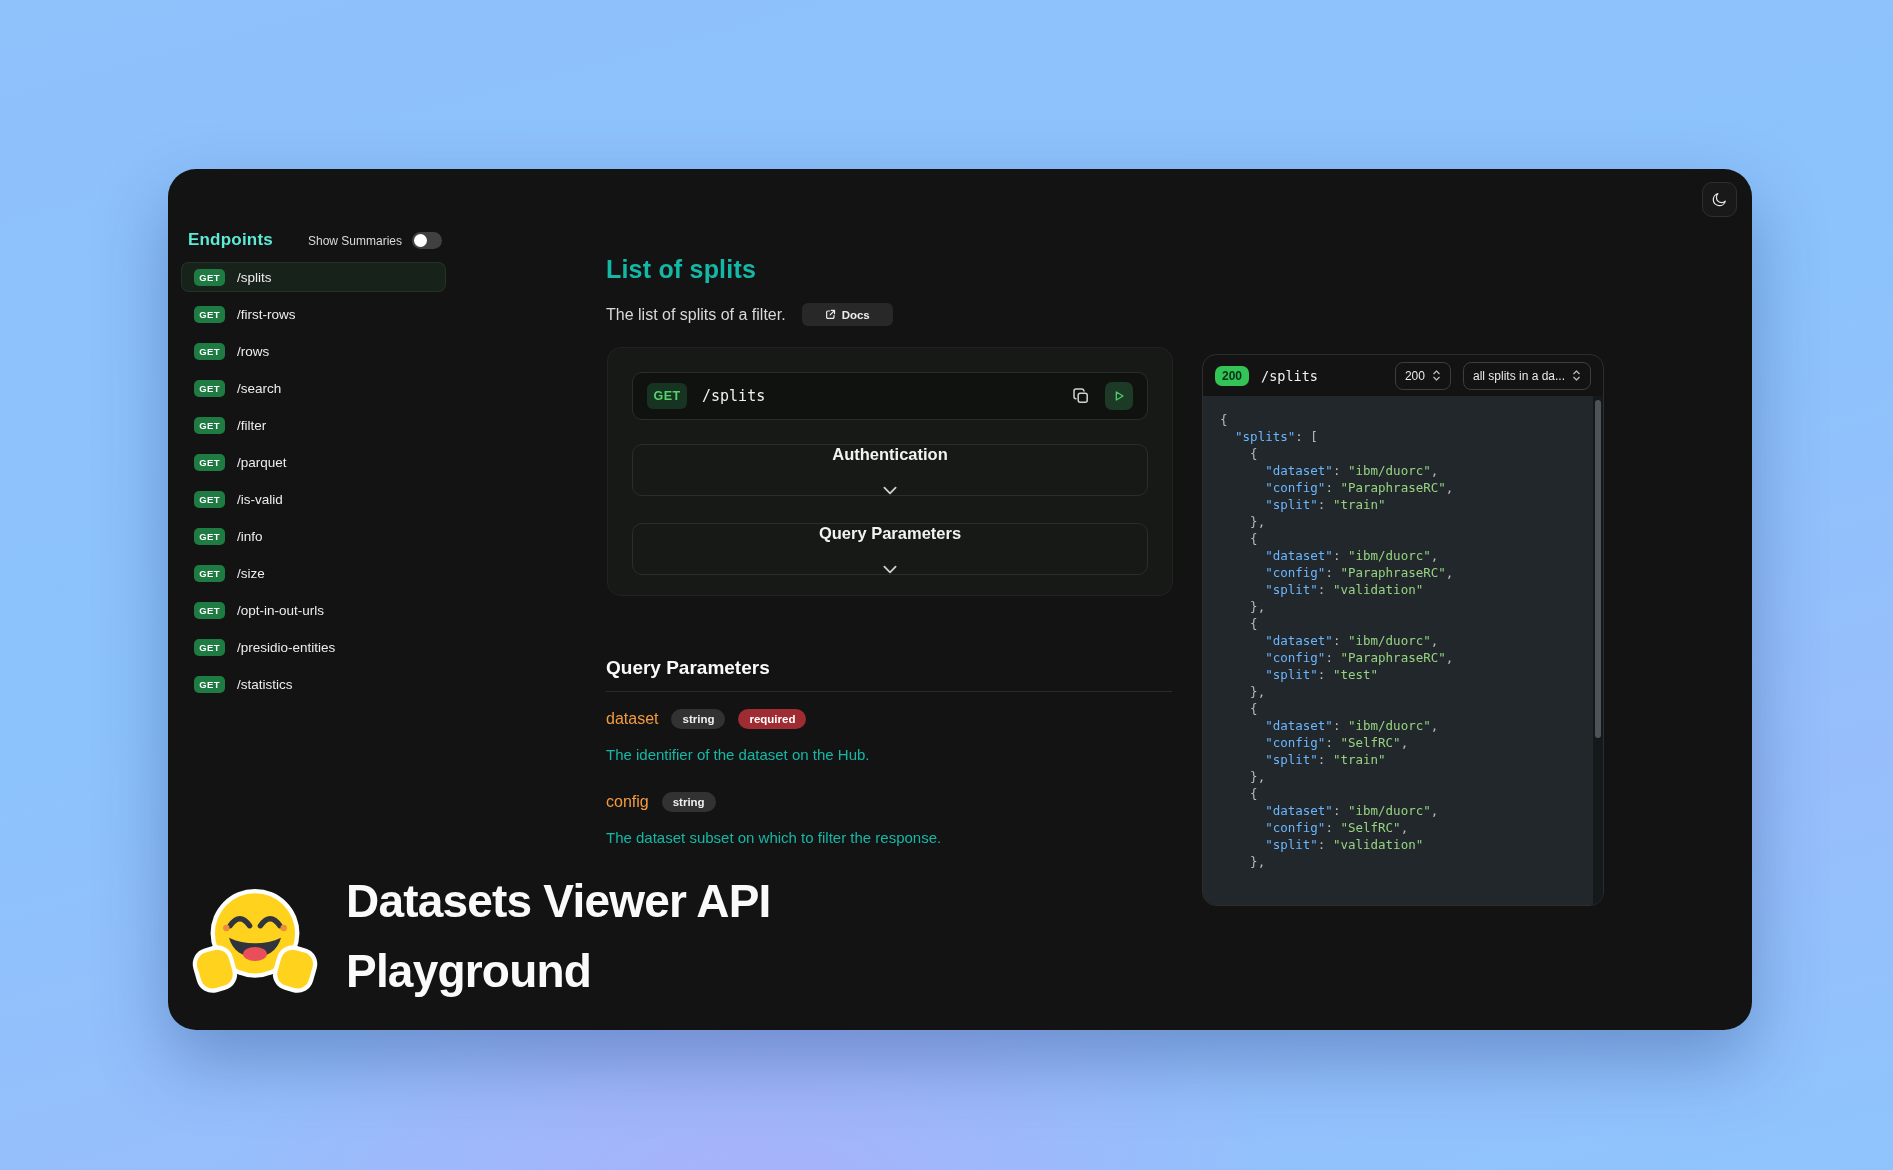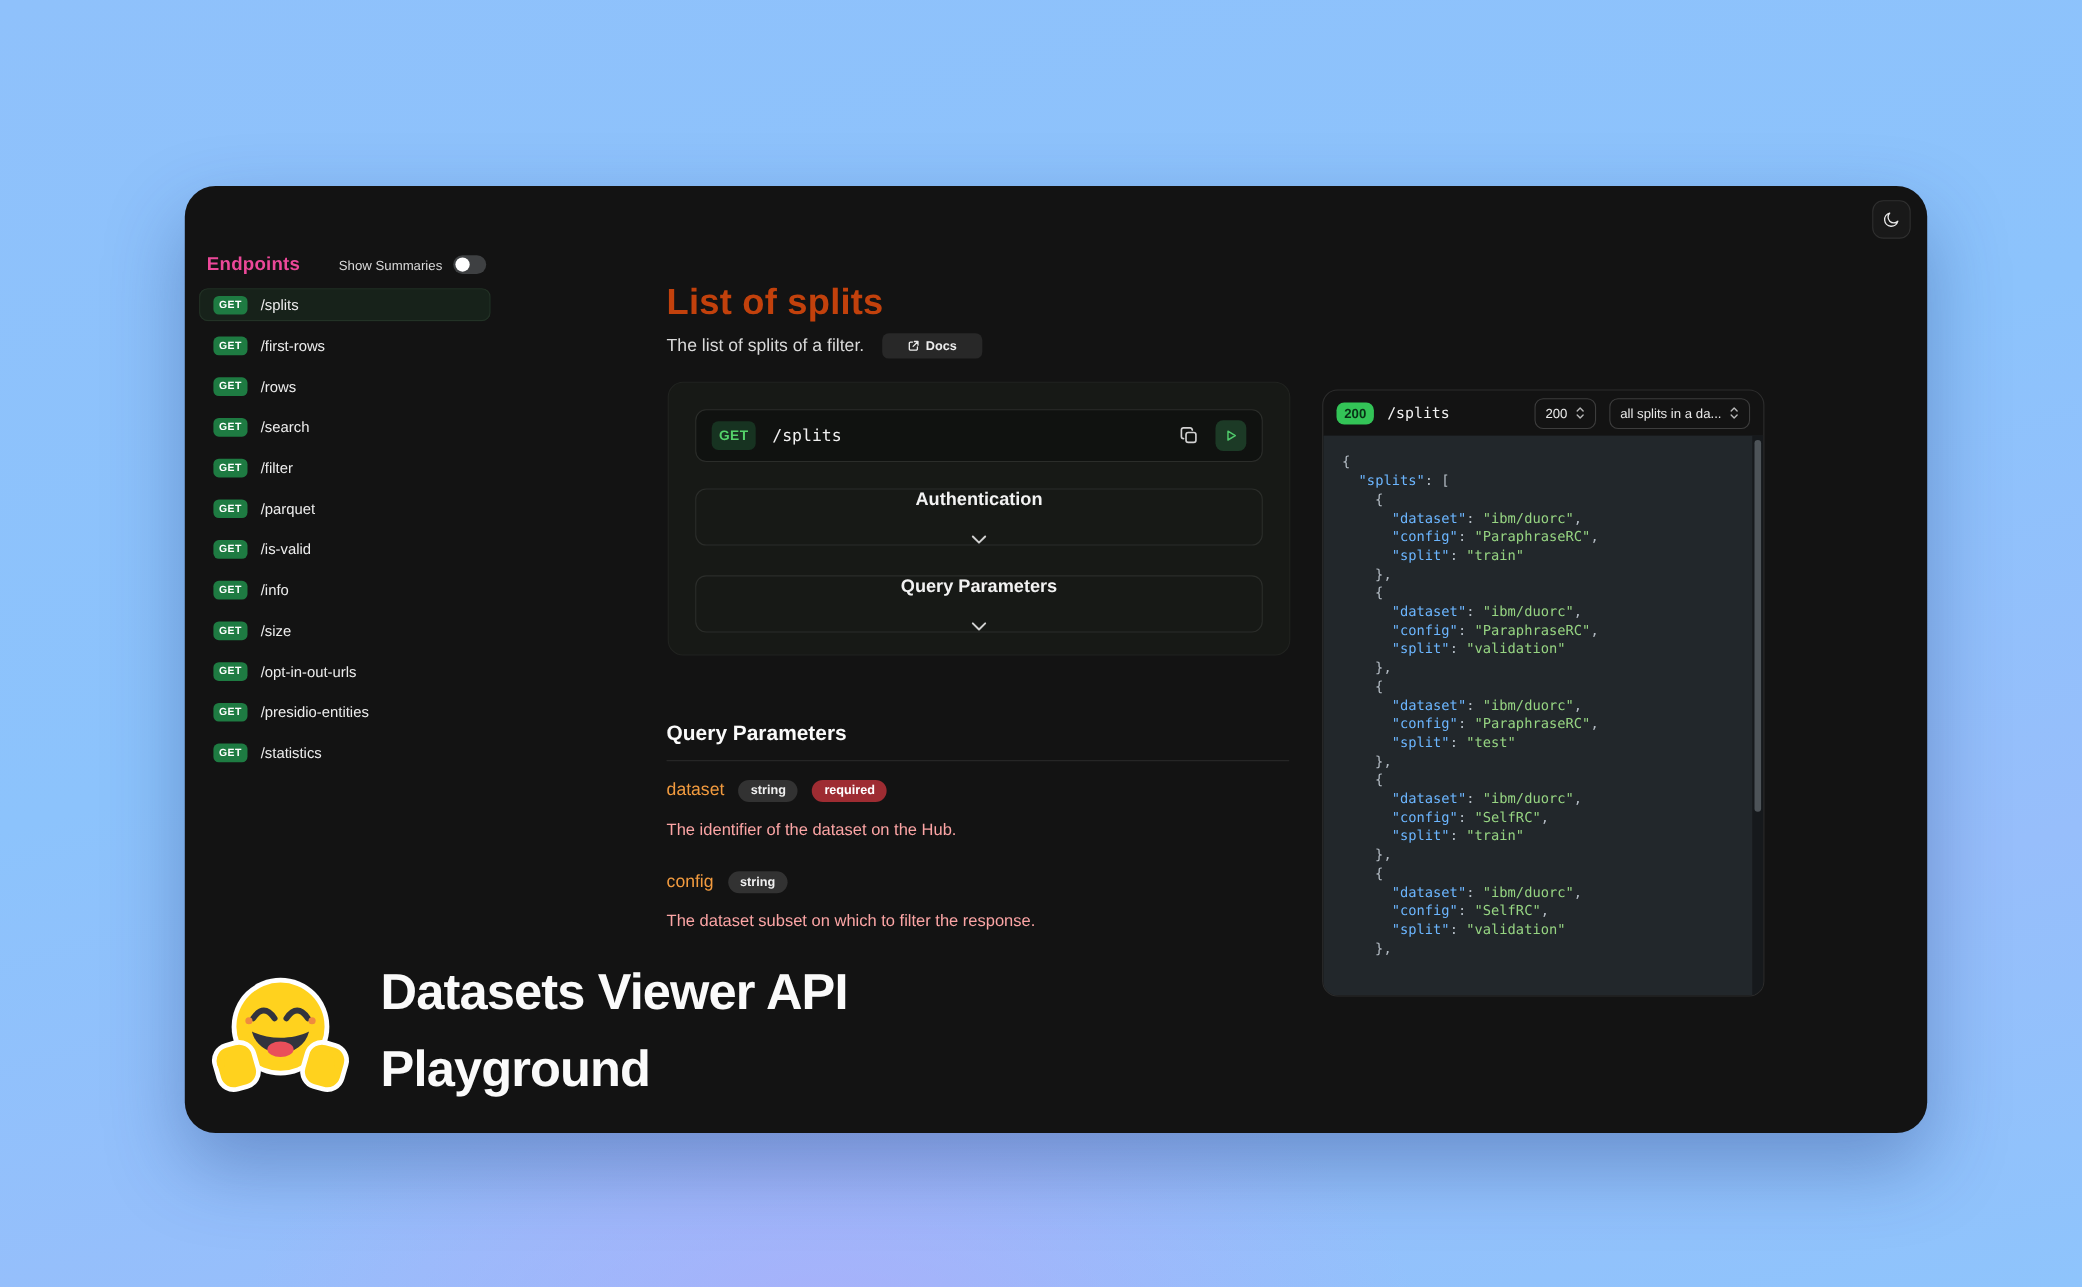--- a/index.html
+++ b/index.html
@@ -18,40 +18,40 @@
   }
 
   
   .theme-btn {
     position:absolute; top:13px; right:15px; width:35px; height:35px;
     border-radius:10px; background:#191919; border:1px solid #2f2f2f;
     display:flex; align-items:center; justify-content:center; cursor:pointer;
   }
 
   
-  .sb-title { position:absolute; left:20px; top:61px; font-size:17px; font-weight:700; color:#ec4899; letter-spacing:.2px; }
+  .sb-title { position:absolute; left:20px; top:61px; font-size:17px; font-weight:700; color:#5eead4; letter-spacing:.2px; }
   .sb-toggle-row { position:absolute; left:140px; top:63px; display:flex; align-items:center; gap:10px; }
   .sb-toggle-label { font-size:12px; color:#dadada; }
   .toggle { width:30px; height:17px; border-radius:10px; background:#3e4042; position:relative; cursor:pointer; }
   .toggle .knob { position:absolute; left:2px; top:2px; width:13px; height:13px; border-radius:50%; background:#ffffff; }
   .sb-list { position:absolute; left:13px; top:93px; width:265px; display:flex; flex-direction:column; gap:7px; }
   .sb-item {
     height:30px; border-radius:8px; display:flex; align-items:center; gap:12px;
     padding-left:13px; cursor:pointer;
   }
   .sb-item.active { background:#17221a; box-shadow:inset 0 0 0 1px #233226; }
   .badge-get {
     min-width:31px; height:17px; border-radius:5px; background:#1e7b42; color:#ffffff;
     font-size:9.5px; font-weight:700; letter-spacing:.4px;
     display:flex; align-items:center; justify-content:center; padding:0 4px;
   }
   .sb-path { font-size:13.5px; color:#ededed; }
 
   
-  .page-title { position:absolute; left:438px; top:86px; font-size:33px; font-weight:700; color:#c2410c; letter-spacing:.2px; }
+  .page-title { position:absolute; left:438px; top:86px; font-size:25px; font-weight:700; color:#14b8a6; letter-spacing:.2px; }
   .desc-row { position:absolute; left:438px; top:134px; display:flex; align-items:center; gap:16px; }
   .page-desc { font-size:16px; color:#d9d9d9; }
   .docs-btn {
     height:23px; padding:0 23px; background:#282828; border-radius:6px;
     display:flex; align-items:center; gap:6px; cursor:pointer;
   }
   .docs-btn span { font-size:11.5px; font-weight:700; color:#ececec; }
 
   .req-panel {
     position:absolute; left:439px; top:178px; width:566px; height:249px;
@@ -82,21 +82,21 @@
   .accordion .acc-label { font-size:16.5px; font-weight:700; color:#f2f2f2; }
   .acc-1 { top:96px; } .acc-2 { top:175px; }
 
   .qp-heading { position:absolute; left:438px; top:488px; font-size:19px; font-weight:700; color:#fafafa; }
   .qp-divider { position:absolute; left:438px; top:522px; width:566px; height:1px; background:#2a2a2a; }
   .param-row { position:absolute; left:438px; display:flex; align-items:center; gap:13px; }
   .param-name { font-size:16px; font-weight:400; color:#f29b3f; }
   .pill { font-size:11.5px; font-weight:600; border-radius:999px; padding:4px 11px; }
   .pill-type { background:#323232; color:#efefef; }
   .pill-req { background:#9e2c32; color:#ffffff; }
-  .param-desc { position:absolute; left:438px; font-size:15px; color:#fca5a5; }
+  .param-desc { position:absolute; left:438px; font-size:15px; color:#14b8a6; }
   .p1-row { top:540px; } .p1-desc { top:577px; }
   .p2-row { top:623px; } .p2-desc { top:660px; }
 
   
   .resp-panel {
     position:absolute; left:1034px; top:185px; width:402px; height:552px;
     border:1px solid #2d2d2d; border-radius:14px; background:#131313;
     display:flex; flex-direction:column; overflow:hidden;
   }
   .resp-header { height:41px; flex:none; display:flex; align-items:center; padding:0 12px; gap:12px; }

